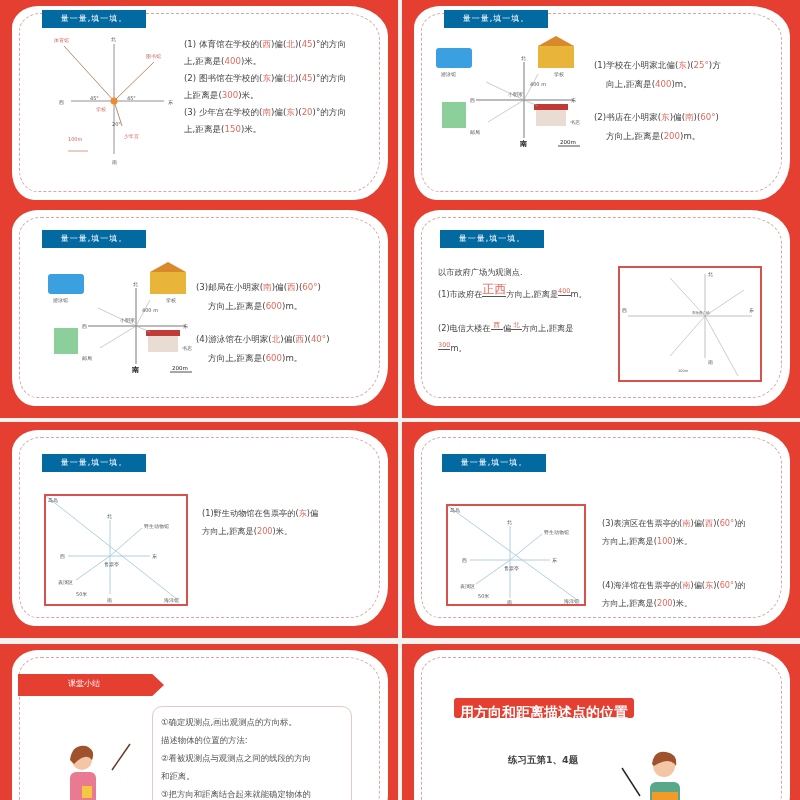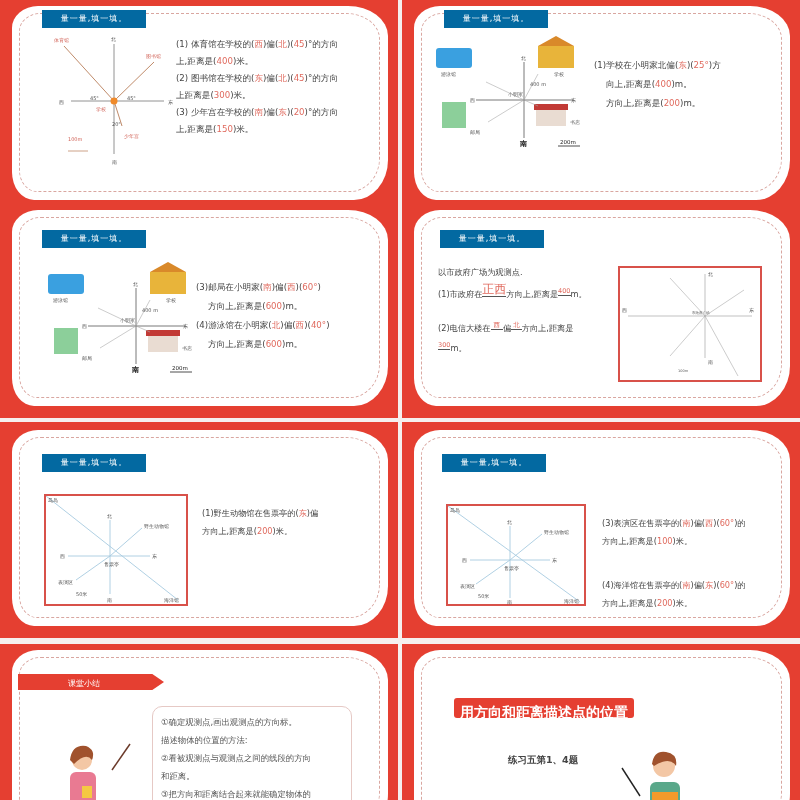--- a/index.html
+++ b/index.html
@@ -12,21 +12,21 @@
   .dash { position: absolute; left: 7px; top: 7px; right: 8px; bottom: 8px;
     border: 1px dashed #d9a6a0; border-radius: 22px 34px 30px 18px / 18px 26px 34px 22px; }
   .tag { position: absolute; left: 30px; top: 4px; width: 104px; height: 18px; background: #0369a1;
     color: #fff; font-size: 8px; line-height: 18px; text-align: center; letter-spacing: 1px; }
   .q { position: absolute; font-size: 8.6px; line-height: 17px; color: #444; }
   .ans { color: #e06a5e; }
   svg { position: absolute; overflow: visible; }
   .lbl { font-size: 5px; fill: #555; }
   .lblr { font-size: 5px; fill: #d2655a; }
   .boxfig { position: absolute; border: 2px solid #d8514a; background: #fff; }
-  .arrowtag { position: absolute; left: 18px; top: 30px; width: 146px; height: 16px; background: #e53f31;
+  .arrowtag { position: absolute; left: 18px; top: 30px; width: 146px; height: 22px; background: #e53f31;
     color: #fff; font-size: 8px; line-height: 20px; padding-left: 50px;
     clip-path: polygon(0 0, 92% 0, 100% 50%, 92% 100%, 0 100%); }
   .bubble { position: absolute; left: 152px; top: 62px; width: 200px; height: 140px; border: 1px solid #e6c9c5;
     border-radius: 10px; background: #fff; font-size: 8.4px; line-height: 18px; padding: 6px 8px; color: #555; }
   .pill { position: absolute; left: 52px; top: 54px; padding: 4px 6px; height: 20px; background: #e53f31; color: #fff;
     font-size: 14px; line-height: 20px; border-radius: 3px; font-weight: bold; }
 </style>
 </head>
 <body>
 
@@ -50,21 +50,21 @@
         <text class="lbl" x="142" y="78">东</text>
         <text class="lbl" x="33" y="78">西</text>
         <text class="lblr" x="70" y="85">学校</text>
         <text class="lbl" x="64" y="74">45°</text>
         <text class="lbl" x="101" y="74">45°</text>
         <text class="lbl" x="86" y="100">20°</text>
         <text class="lblr" x="98" y="112">少年宫</text>
         <text class="lblr" x="42" y="115">100m</text>
         <line x1="42" y1="125" x2="62" y2="125" stroke="#c08b6a" stroke-width="0.8"></line>
       </svg>
-      <div class="q" style="left:164px;top:30px;width:220px;">
+      <div class="q" style="left:172px;top:30px;width:220px;">
         <div><span>(1) 体育馆在学校的(</span><span class="ans">西</span><span>)偏(</span><span class="ans">北</span><span>)(</span><span class="ans">45</span><span>)°的方向</span></div>
         <div><span>上,距离是(</span><span class="ans">400</span><span>)米。</span></div>
         <div><span>(2) 图书馆在学校的(</span><span class="ans">东</span><span>)偏(</span><span class="ans">北</span><span>)(</span><span class="ans">45</span><span>)°的方向</span></div>
         <div><span>上距离是(</span><span class="ans">300</span><span>)米。</span></div>
         <div><span>(3) 少年宫在学校的(</span><span class="ans">南</span><span>)偏(</span><span class="ans">东</span><span>)(</span><span class="ans">20</span><span>)°的方向</span></div>
         <div><span>上,距离是(</span><span class="ans">150</span><span>)米。</span></div>
       </div>
     </div>
   </div>
 
@@ -94,20 +94,21 @@
         <text class="lbl" x="82" y="56">小明家</text>
         <text class="lbl" x="104" y="46">400 m</text>
         <text class="lbl" x="44" y="94">邮局</text>
         <text class="lbl" x="144" y="84">书店</text>
         <text style="font-size:5.5px;fill:#222" x="134" y="104">200m</text>
         <line x1="132" y1="106" x2="154" y2="106" stroke="#222" stroke-width="0.8"></line>
       </svg>
       <div class="q" style="left:180px;top:50px;width:180px;line-height:19px;">
         <div><span>(1)学校在小明家北偏(</span><span class="ans">东</span><span>)(</span><span class="ans">25°</span><span>)方</span></div>
         <div style="padding-left:12px"><span>向上,距离是(</span><span class="ans">400</span><span>)m。</span></div>
+        <div style="margin-top:14px"><span>(2)书店在小明家(</span><span class="ans">东</span><span>)偏(</span><span class="ans">南</span><span>)(</span><span class="ans">60°</span><span>)</span></div>
         <div style="padding-left:12px"><span>方向上,距离是(</span><span class="ans">200</span><span>)m。</span></div>
       </div>
     </div>
   </div>
 
   <div class="slide" style="left:0;top:202px;height:216px;">
     <div class="card" style="top:8px">
         <div class="dash"></div>
       <div class="tag" style="top:20px">量一量,填一填。</div>
       <svg width="160" height="110" style="left:26px;top:56px;">
@@ -132,21 +133,21 @@
         <text class="lbl" x="82" y="56">小明家</text>
         <text class="lbl" x="104" y="46">400 m</text>
         <text class="lbl" x="44" y="94">邮局</text>
         <text class="lbl" x="144" y="84">书店</text>
         <text style="font-size:5.5px;fill:#222" x="134" y="104">200m</text>
         <line x1="132" y1="106" x2="154" y2="106" stroke="#222" stroke-width="0.8"></line>
       </svg>
       <div class="q" style="left:184px;top:68px;width:180px;line-height:19px;">
         <div><span>(3)邮局在小明家(</span><span class="ans">南</span><span>)偏(</span><span class="ans">西</span><span>)(</span><span class="ans">60°</span><span>)</span></div>
         <div style="padding-left:12px"><span>方向上,距离是(</span><span class="ans">600</span><span>)m。</span></div>
-        <div style=""><span>(4)游泳馆在小明家(</span><span class="ans">北</span><span>)偏(</span><span class="ans">西</span><span>)(</span><span class="ans">40°</span><span>)</span></div>
+        <div style="margin-top:14px"><span>(4)游泳馆在小明家(</span><span class="ans">北</span><span>)偏(</span><span class="ans">西</span><span>)(</span><span class="ans">40°</span><span>)</span></div>
         <div style="padding-left:12px"><span>方向上,距离是(</span><span class="ans">600</span><span>)m。</span></div>
       </div>
     </div>
   </div>
 
   <div class="slide" style="left:402px;top:202px;height:216px;">
     <div class="card" style="top:8px">
         <div class="dash"></div>
       <div class="tag" style="top:20px;left:26px">量一量,填一填。</div>
       <div class="q" style="left:24px;top:54px;width:180px;font-size:8.2px;">

